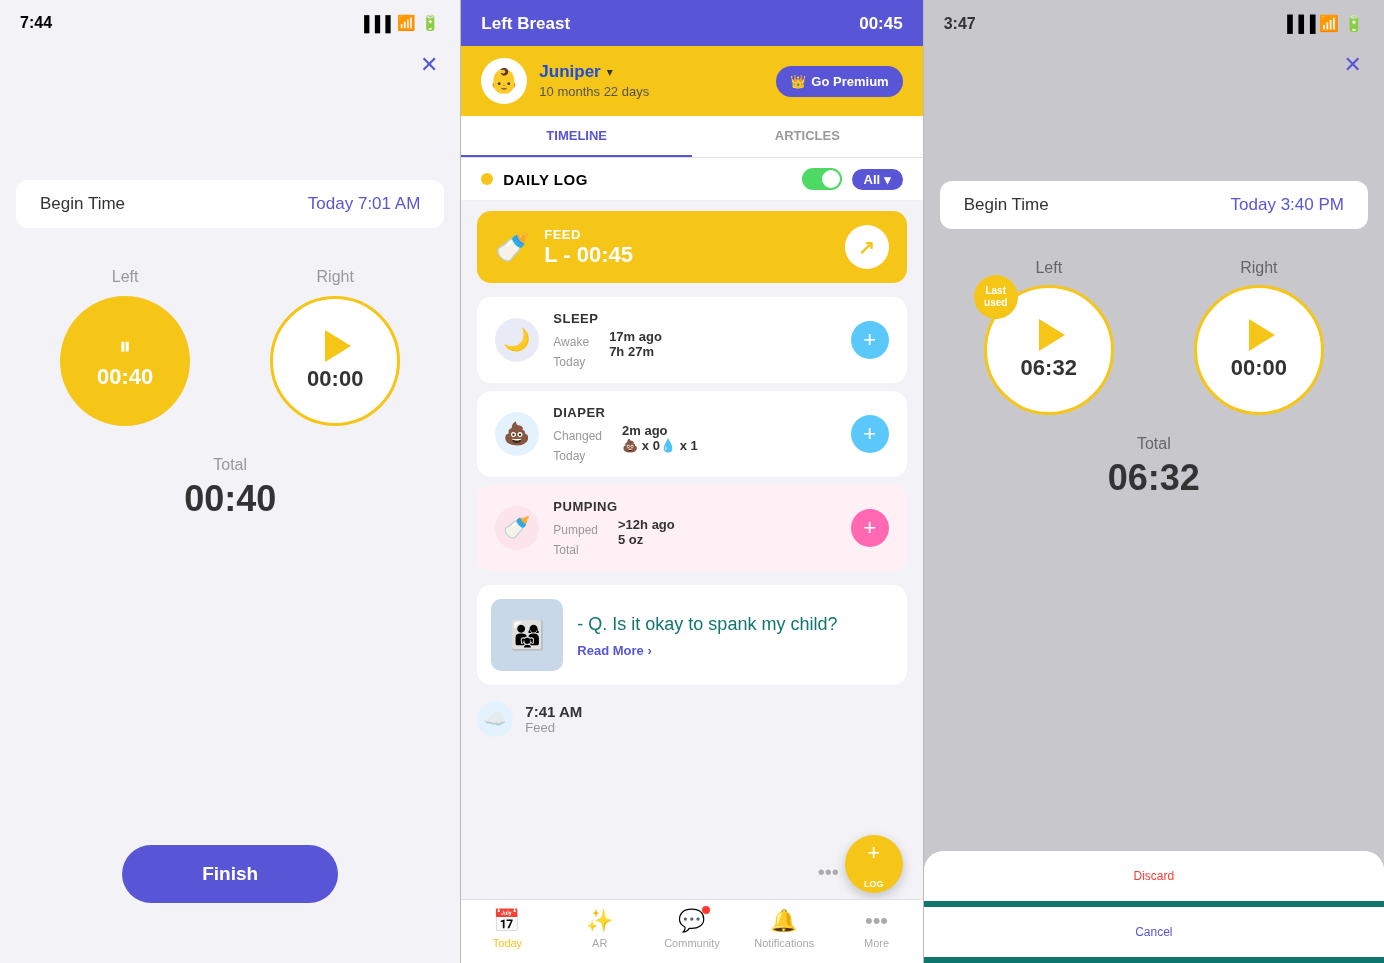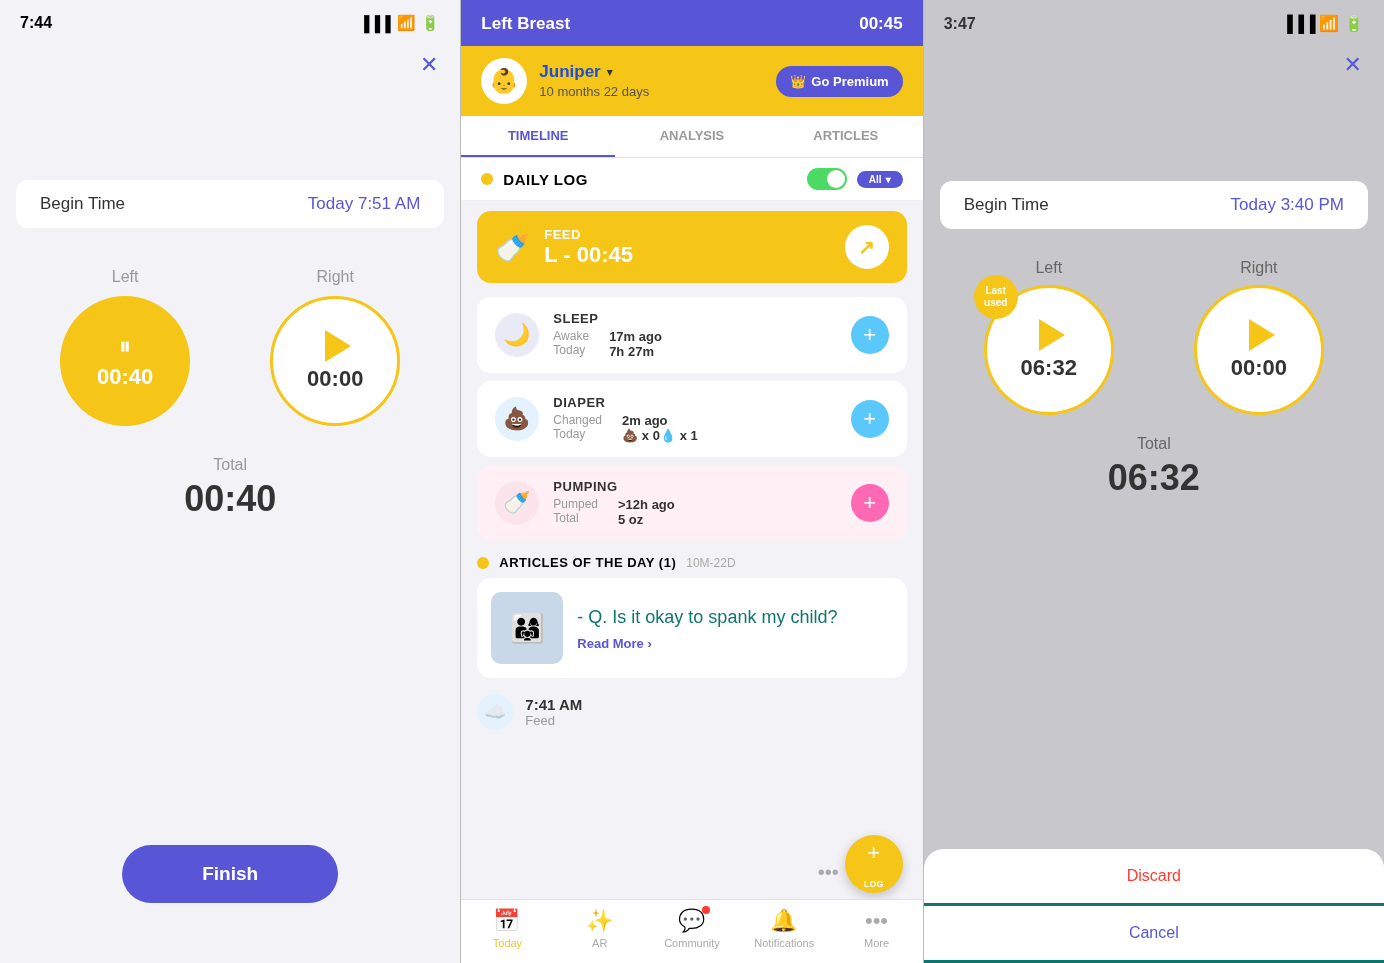--- a/index.html
+++ b/index.html
@@ -227,21 +227,21 @@
       width: 18px;
       height: 18px;
       border-radius: 50%;
       background: white;
     }
     .all-btn {
       background: #5856d6;
       color: white;
       border-radius: 14px;
       padding: 3px 12px;
-      font-size: 10px;
+      font-size: 13px;
       font-weight: 600;
       cursor: pointer;
       display: flex;
       align-items: center;
       gap: 4px;
     }
 
     
     .feed-card {
       background: #f5c518;
@@ -287,21 +287,21 @@
       align-items: center;
       justify-content: center;
       font-size: 22px;
     }
     .sleep-icon-bg { background: #e8eaf6; }
     .diaper-icon-bg { background: #e3f2fd; }
     .pump-icon-bg { background: #fce4ec; }
 
     .log-details .log-type { font-size: 13px; font-weight: 800; letter-spacing: 0.5px; color: #333; }
     .log-details .log-row { display: flex; gap: 20px; margin-top: 3px; }
-    .log-details .log-key { font-size: 12px; color: #999; }
+    .log-details .log-key { font-size: 12px; color: #999; margin-top: 6px; }
     .log-details .log-val { font-size: 13px; font-weight: 600; color: #333; }
     .log-sub { display: flex; gap: 0; align-items: center; }
 
     .plus-btn {
       width: 38px;
       height: 38px;
       border-radius: 50%;
       display: flex;
       align-items: center;
       justify-content: center;
@@ -515,23 +515,23 @@
       right: 0;
       background: #f2f2f7;
       border-radius: 20px 20px 0 0;
       overflow: hidden;
     }
     .modal-btn {
       width: 100%;
       padding: 18px;
       background: white;
       border: none;
-      font-size: 16px;
-      cursor: pointer;
-      border-bottom: 3px solid #0f766e;
+      font-size: 12px;
+      cursor: pointer;
+      border-bottom: 6px solid #0f766e;
     }
     .modal-btn.discard { color: #ff3b30; font-weight: 500; }
     .modal-btn.cancel { color: #5856d6; font-weight: 500; }
 
     
     .panel-divider {
       width: 1px;
       background: #bbb;
     }
   </style>
@@ -546,21 +546,21 @@
       <span>▐▐▐</span>
       <span>📶</span>
       <span>🔋</span>
     </div>
   </div>
 
   <div class="close-btn">✕</div>
 
   <div class="begin-time-row">
     <span class="begin-time-label">Begin Time</span>
-    <span class="begin-time-value">Today 7:51 AM</span>
+    <span class="begin-time-value">Today 7:01 AM</span>
   </div>
 
   <div class="breast-section">
     <div class="breast-item">
       <span class="breast-label">Left</span>
       <div class="circle-btn circle-active">
         <span class="pause-icon">⏸</span>
         <span class="timer-display">00:40</span>
       </div>
     </div>
@@ -602,21 +602,20 @@
       </div>
     </div>
     <div class="premium-btn">
       <span>👑</span>
       <span>Go Premium</span>
     </div>
   </div>
 
   <div class="tabs-row">
     <div class="tab active">TIMELINE</div>
-    <div class="tab">ANALYSIS</div>
     <div class="tab">ARTICLES</div>
   </div>
 
   <div class="daily-log-row">
     <div class="daily-log-left">
       <div class="yellow-dot"></div>
       <span class="daily-log-label">DAILY LOG</span>
     </div>
     <div style="display:flex;gap:10px;align-items:center;">
       <div class="toggle"></div>
@@ -703,25 +702,20 @@
             <div class="log-val">&gt;12h ago</div>
             <div class="log-val">5 oz</div>
           </div>
         </div>
       </div>
     </div>
     <div class="plus-btn plus-pink">+</div>
   </div>
 
   <div class="articles-section">
-    <div class="articles-header">
-      <div class="yellow-dot"></div>
-      <span class="articles-title">ARTICLES OF THE DAY (1)</span>
-      <span class="articles-badge">10M-22D</span>
-    </div>
     <div class="article-card">
       <div class="article-thumb">
         <span>👨‍👩‍👧</span>
       </div>
       <div class="article-text">
         <div class="article-title">- Q. Is it okay to spank my child?</div>
         <div class="read-more">Read More ›</div>
       </div>
     </div>
   </div>

